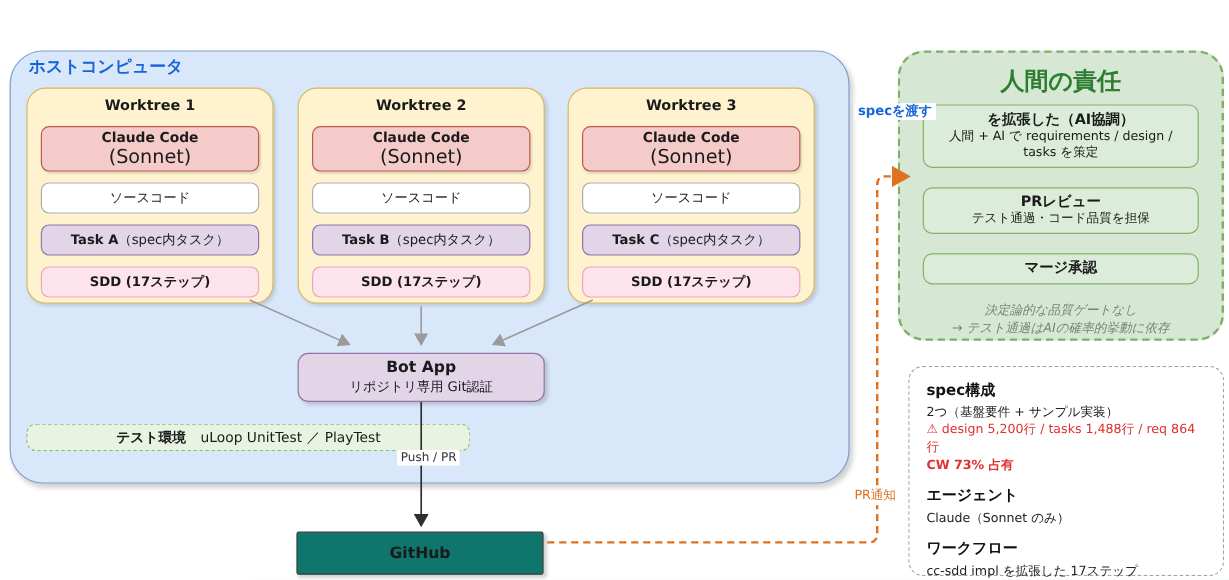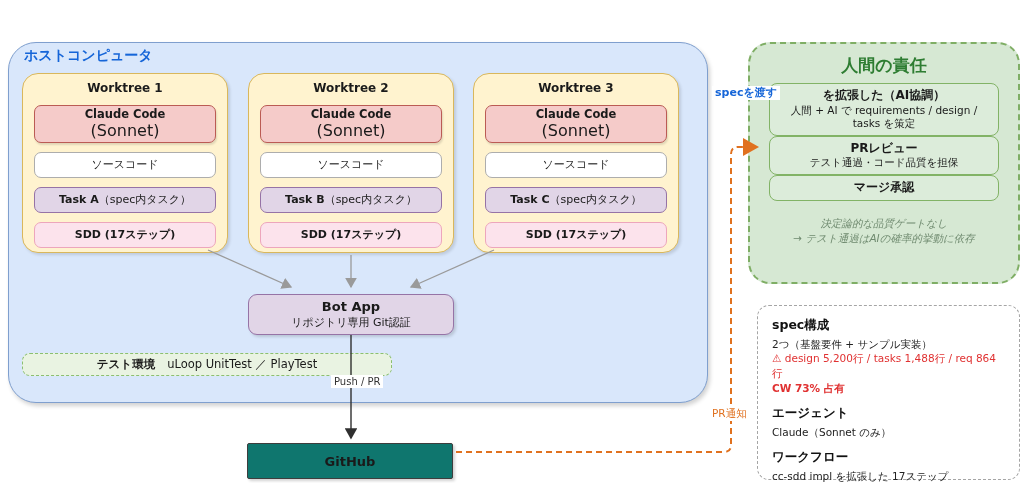--- a/index.html
+++ b/index.html
@@ -72,25 +72,25 @@
     display:flex; align-items:center; justify-content:center;
     font-size:13px; font-weight:bold;
   }
 
   
   .human {
     left:748px; top:42px; width:272px; height:242px;
     background:#d6e8d3; border:2px dashed #7fae65; border-radius:22px;
     padding:10px 19px 0 19px;
   }
-  .human-title { text-align:center; font-size:17px; font-weight:bold; color:#2e7d32; margin-bottom:6px; }
+  .human-title { text-align:center; font-size:20px; font-weight:bold; color:#2e7d32; margin-bottom:6px; }
   .human-item {
     background:#dcecda; border:1px solid #82b366; border-radius:8px;
     display:flex; flex-direction:column; align-items:center; justify-content:center;
-    text-align:center; line-height:1.3; padding:4px 6px;
+    text-align:center; line-height:1.3; margin-top:16px; padding:4px 6px;
   }
   .human-item .t1 { font-weight:bold; font-size:12px; }
   .human-item .t2 { font-size:10.5px; }
   .human-item.first { margin-top:6px; min-height:38px; }
   .human-item.second { min-height:38px; }
   .human-item.third { min-height:26px; }
   .human-note {
     margin-top:15px; text-align:center; font-style:italic; color:#6f8a6f;
     font-size:10.5px; line-height:1.45;
   }

